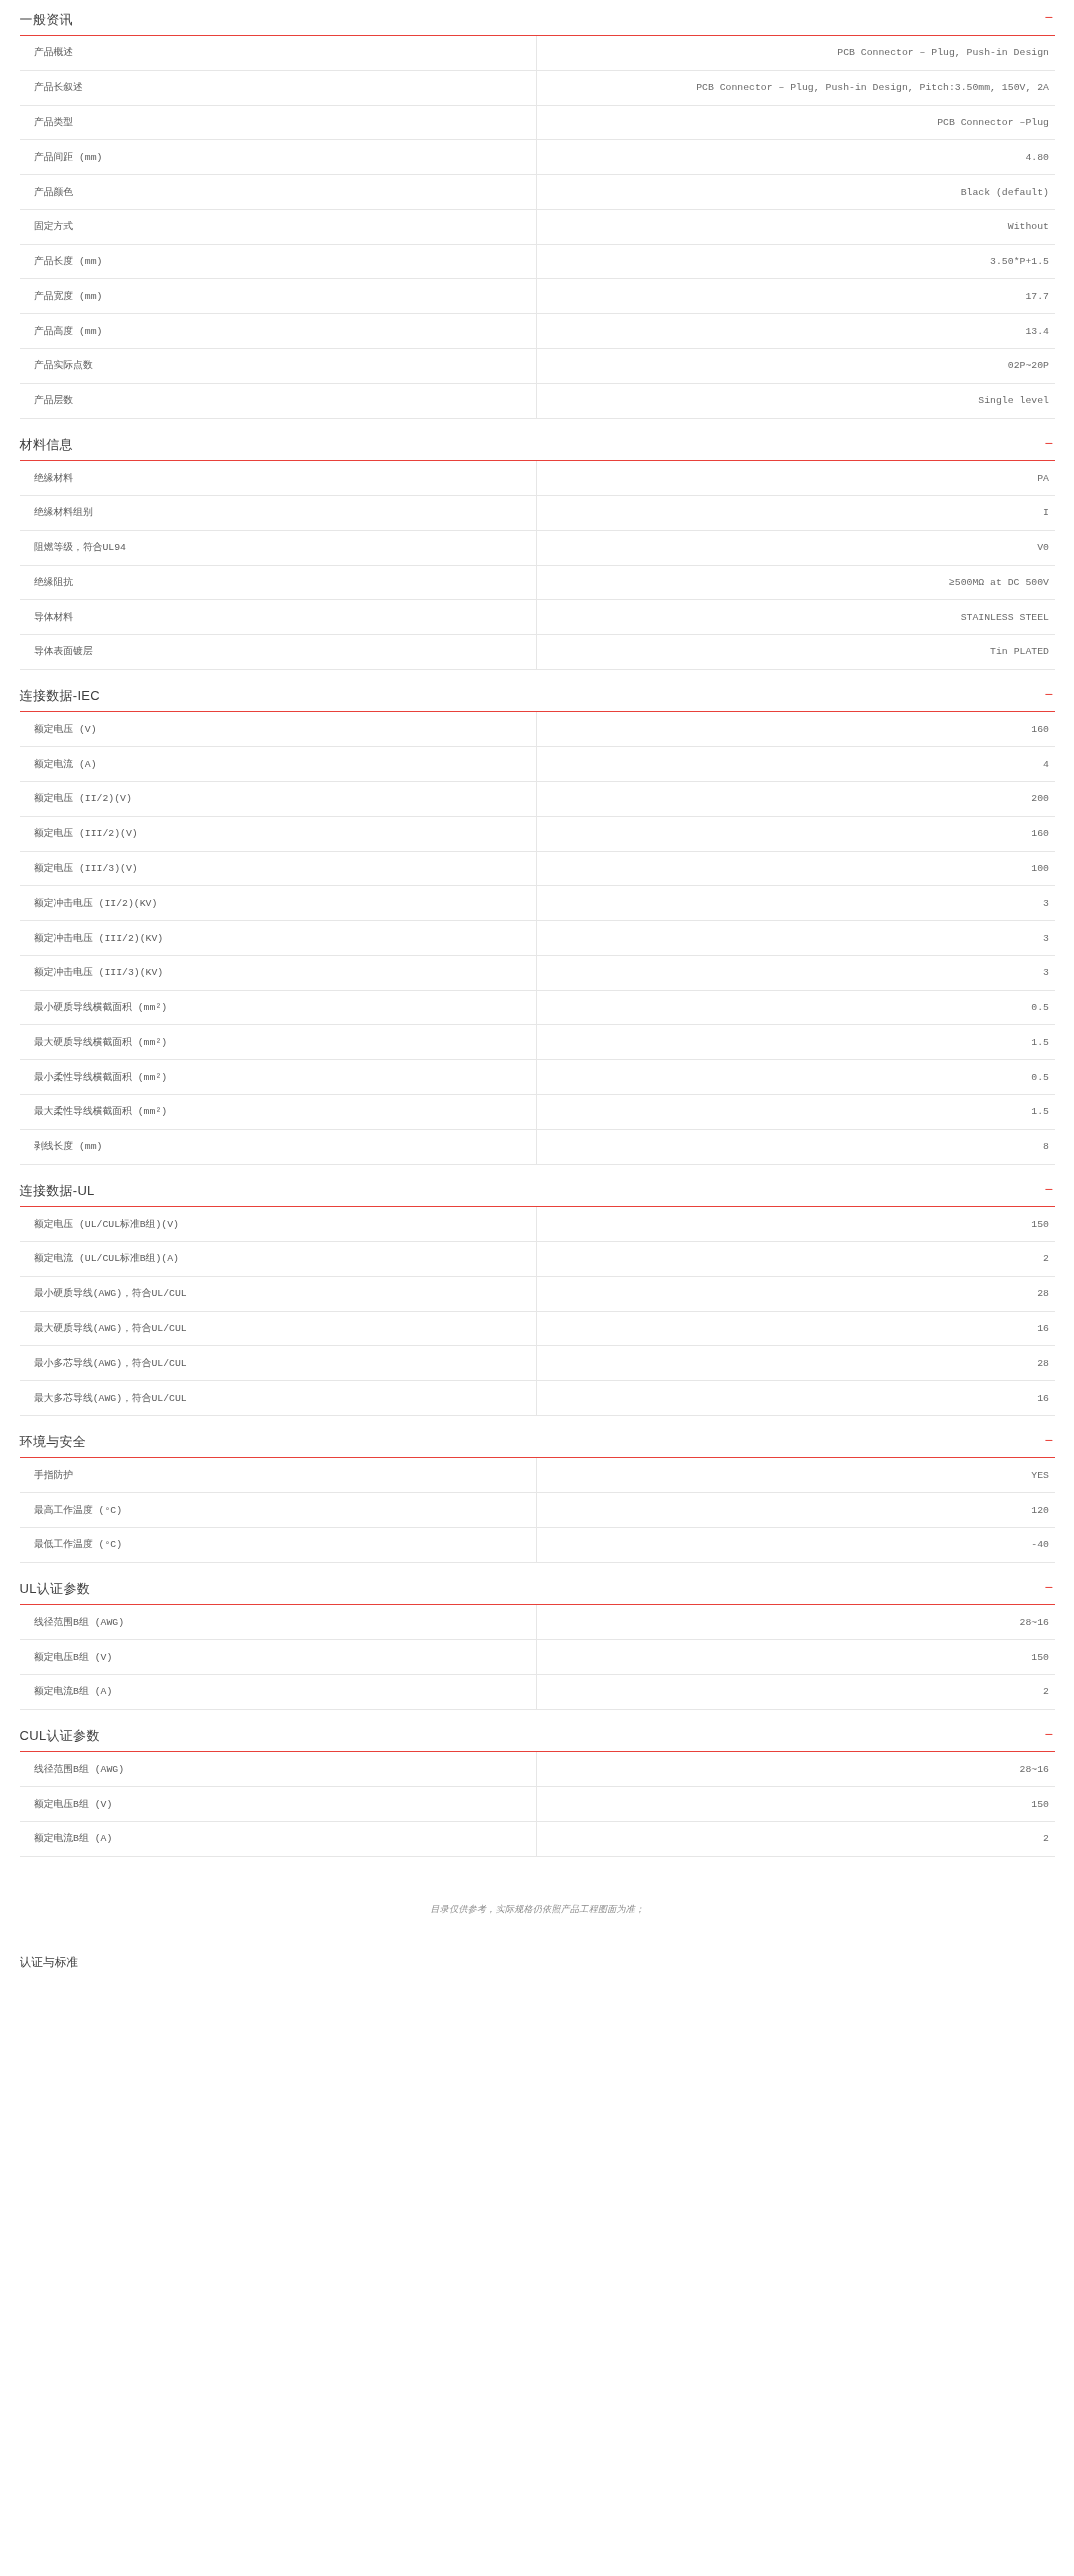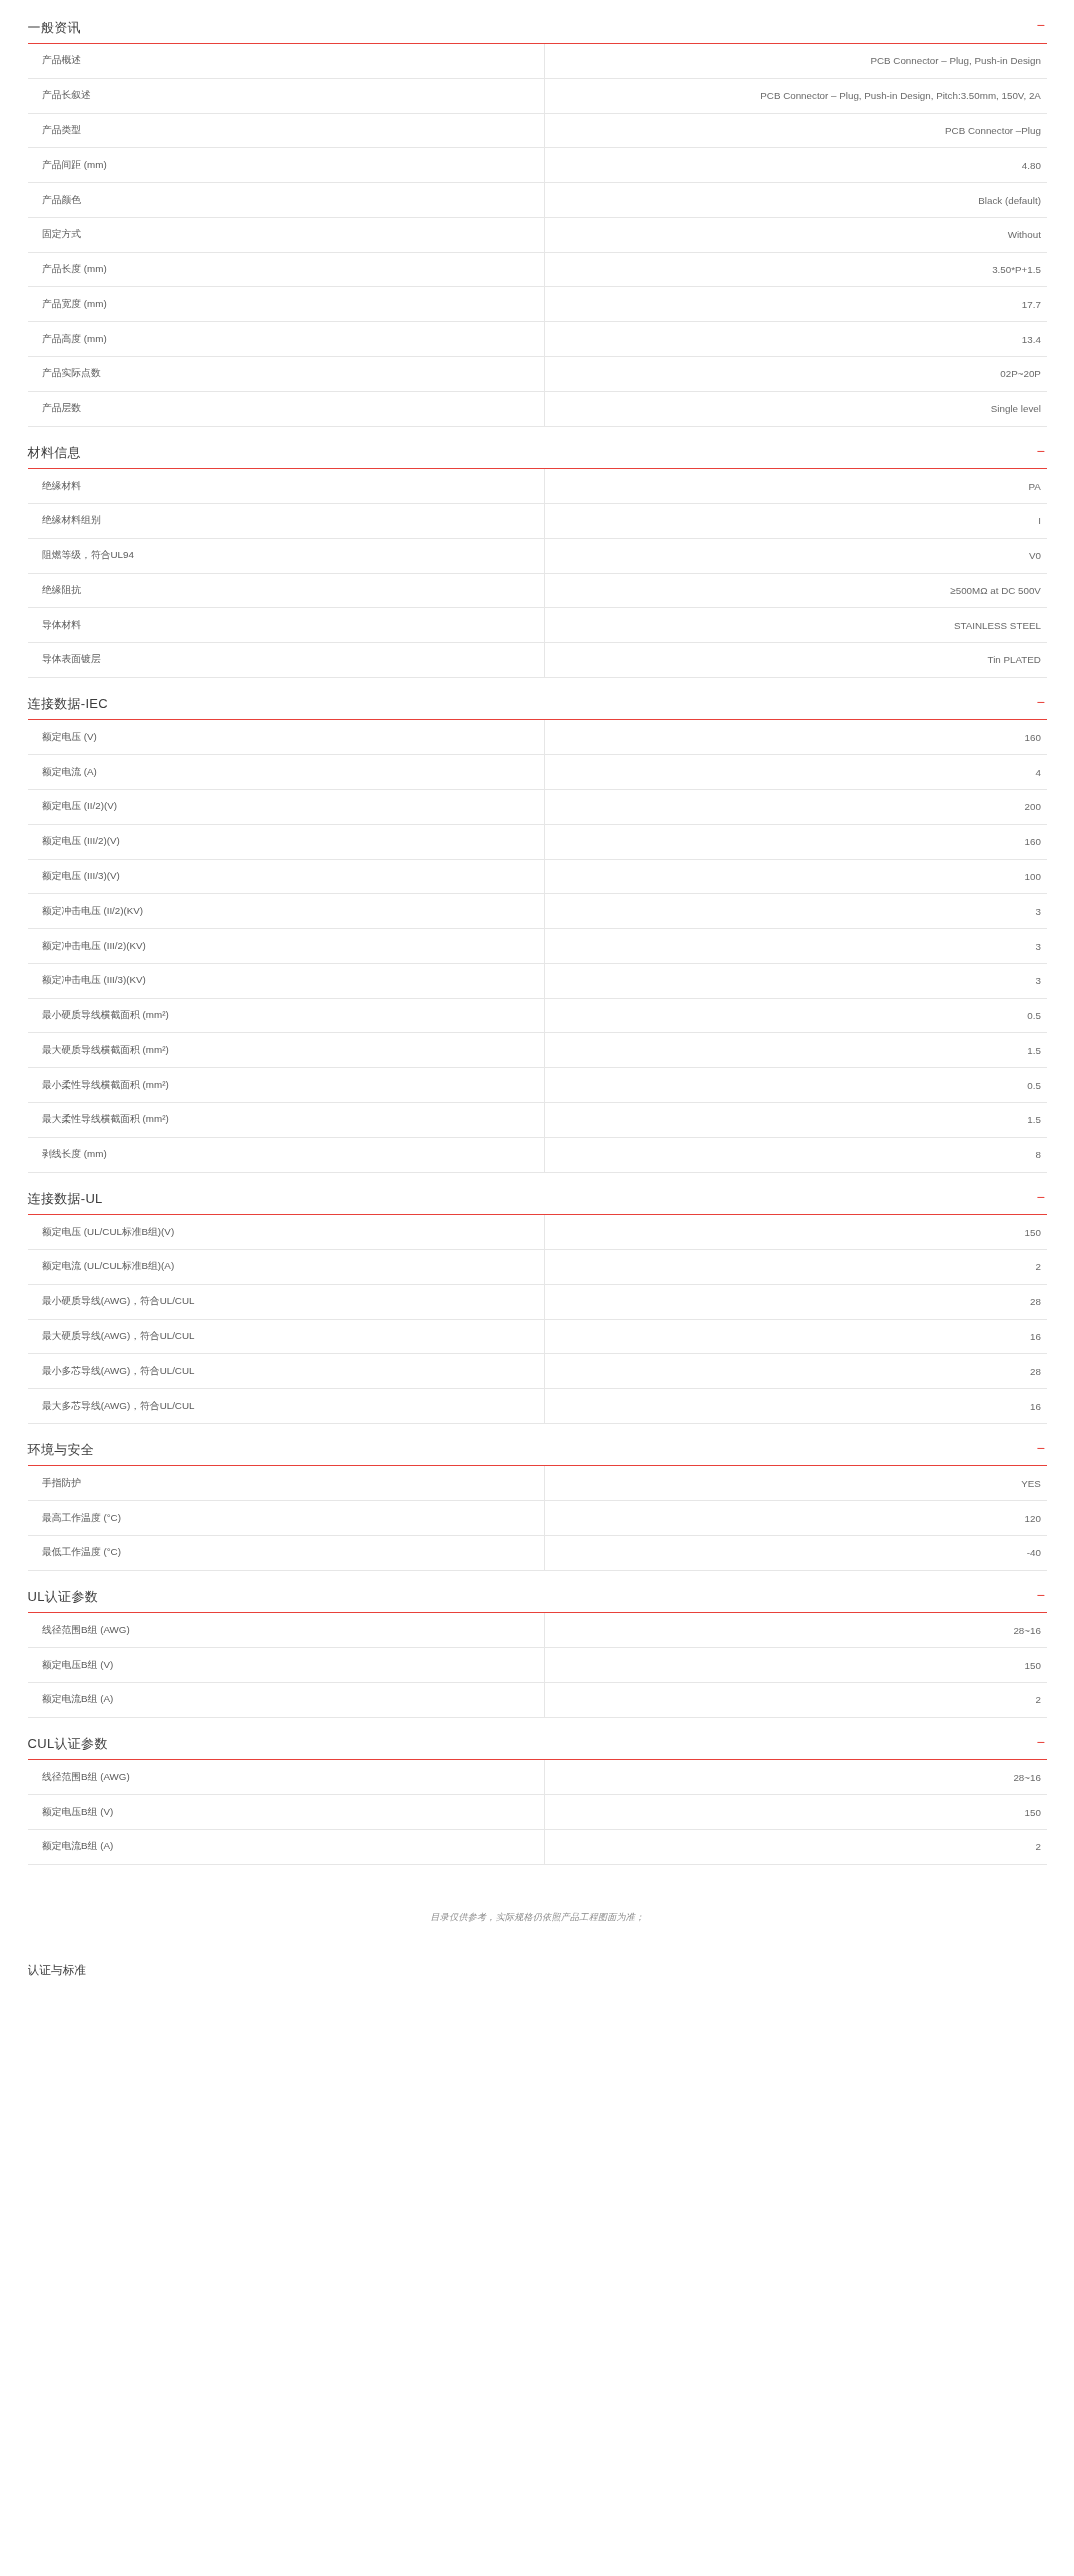--- a/index.html
+++ b/index.html
@@ -8,21 +8,21 @@
     background: #ffffff;
   }
   body {
     font-family: "Liberation Sans", sans-serif;
     color: #4a4a4a;
     width: 1075px;
   }
   .page {
     width: 1075px;
     margin: 0 auto;
-    padding: 8px;
+    padding: 0;
     box-sizing: border-box;
   }
   .section {
     margin: 0 19.6px 0 19.6px;
     padding-top: 17px;
   }
   .section:first-child {
     padding-top: 10.4px;
   }
   .section-header {
@@ -44,20 +44,21 @@
     line-height: 1;
     font-weight: 400;
     cursor: pointer;
     padding: 0 2.6px 1.3px 2.6px;
     user-select: none;
   }
   table.spec {
     width: 100%;
     border-collapse: collapse;
     table-layout: fixed;
+    font-family: Liberation Mono, monospace;
   }
   table.spec tr {
     border-bottom: 0.7px solid #e6e6e6;
   }
   table.spec td {
     padding: 10.4px 6.5px;
     font-size: 9.8px;
     color: #5a5a5a;
     vertical-align: middle;
   }

